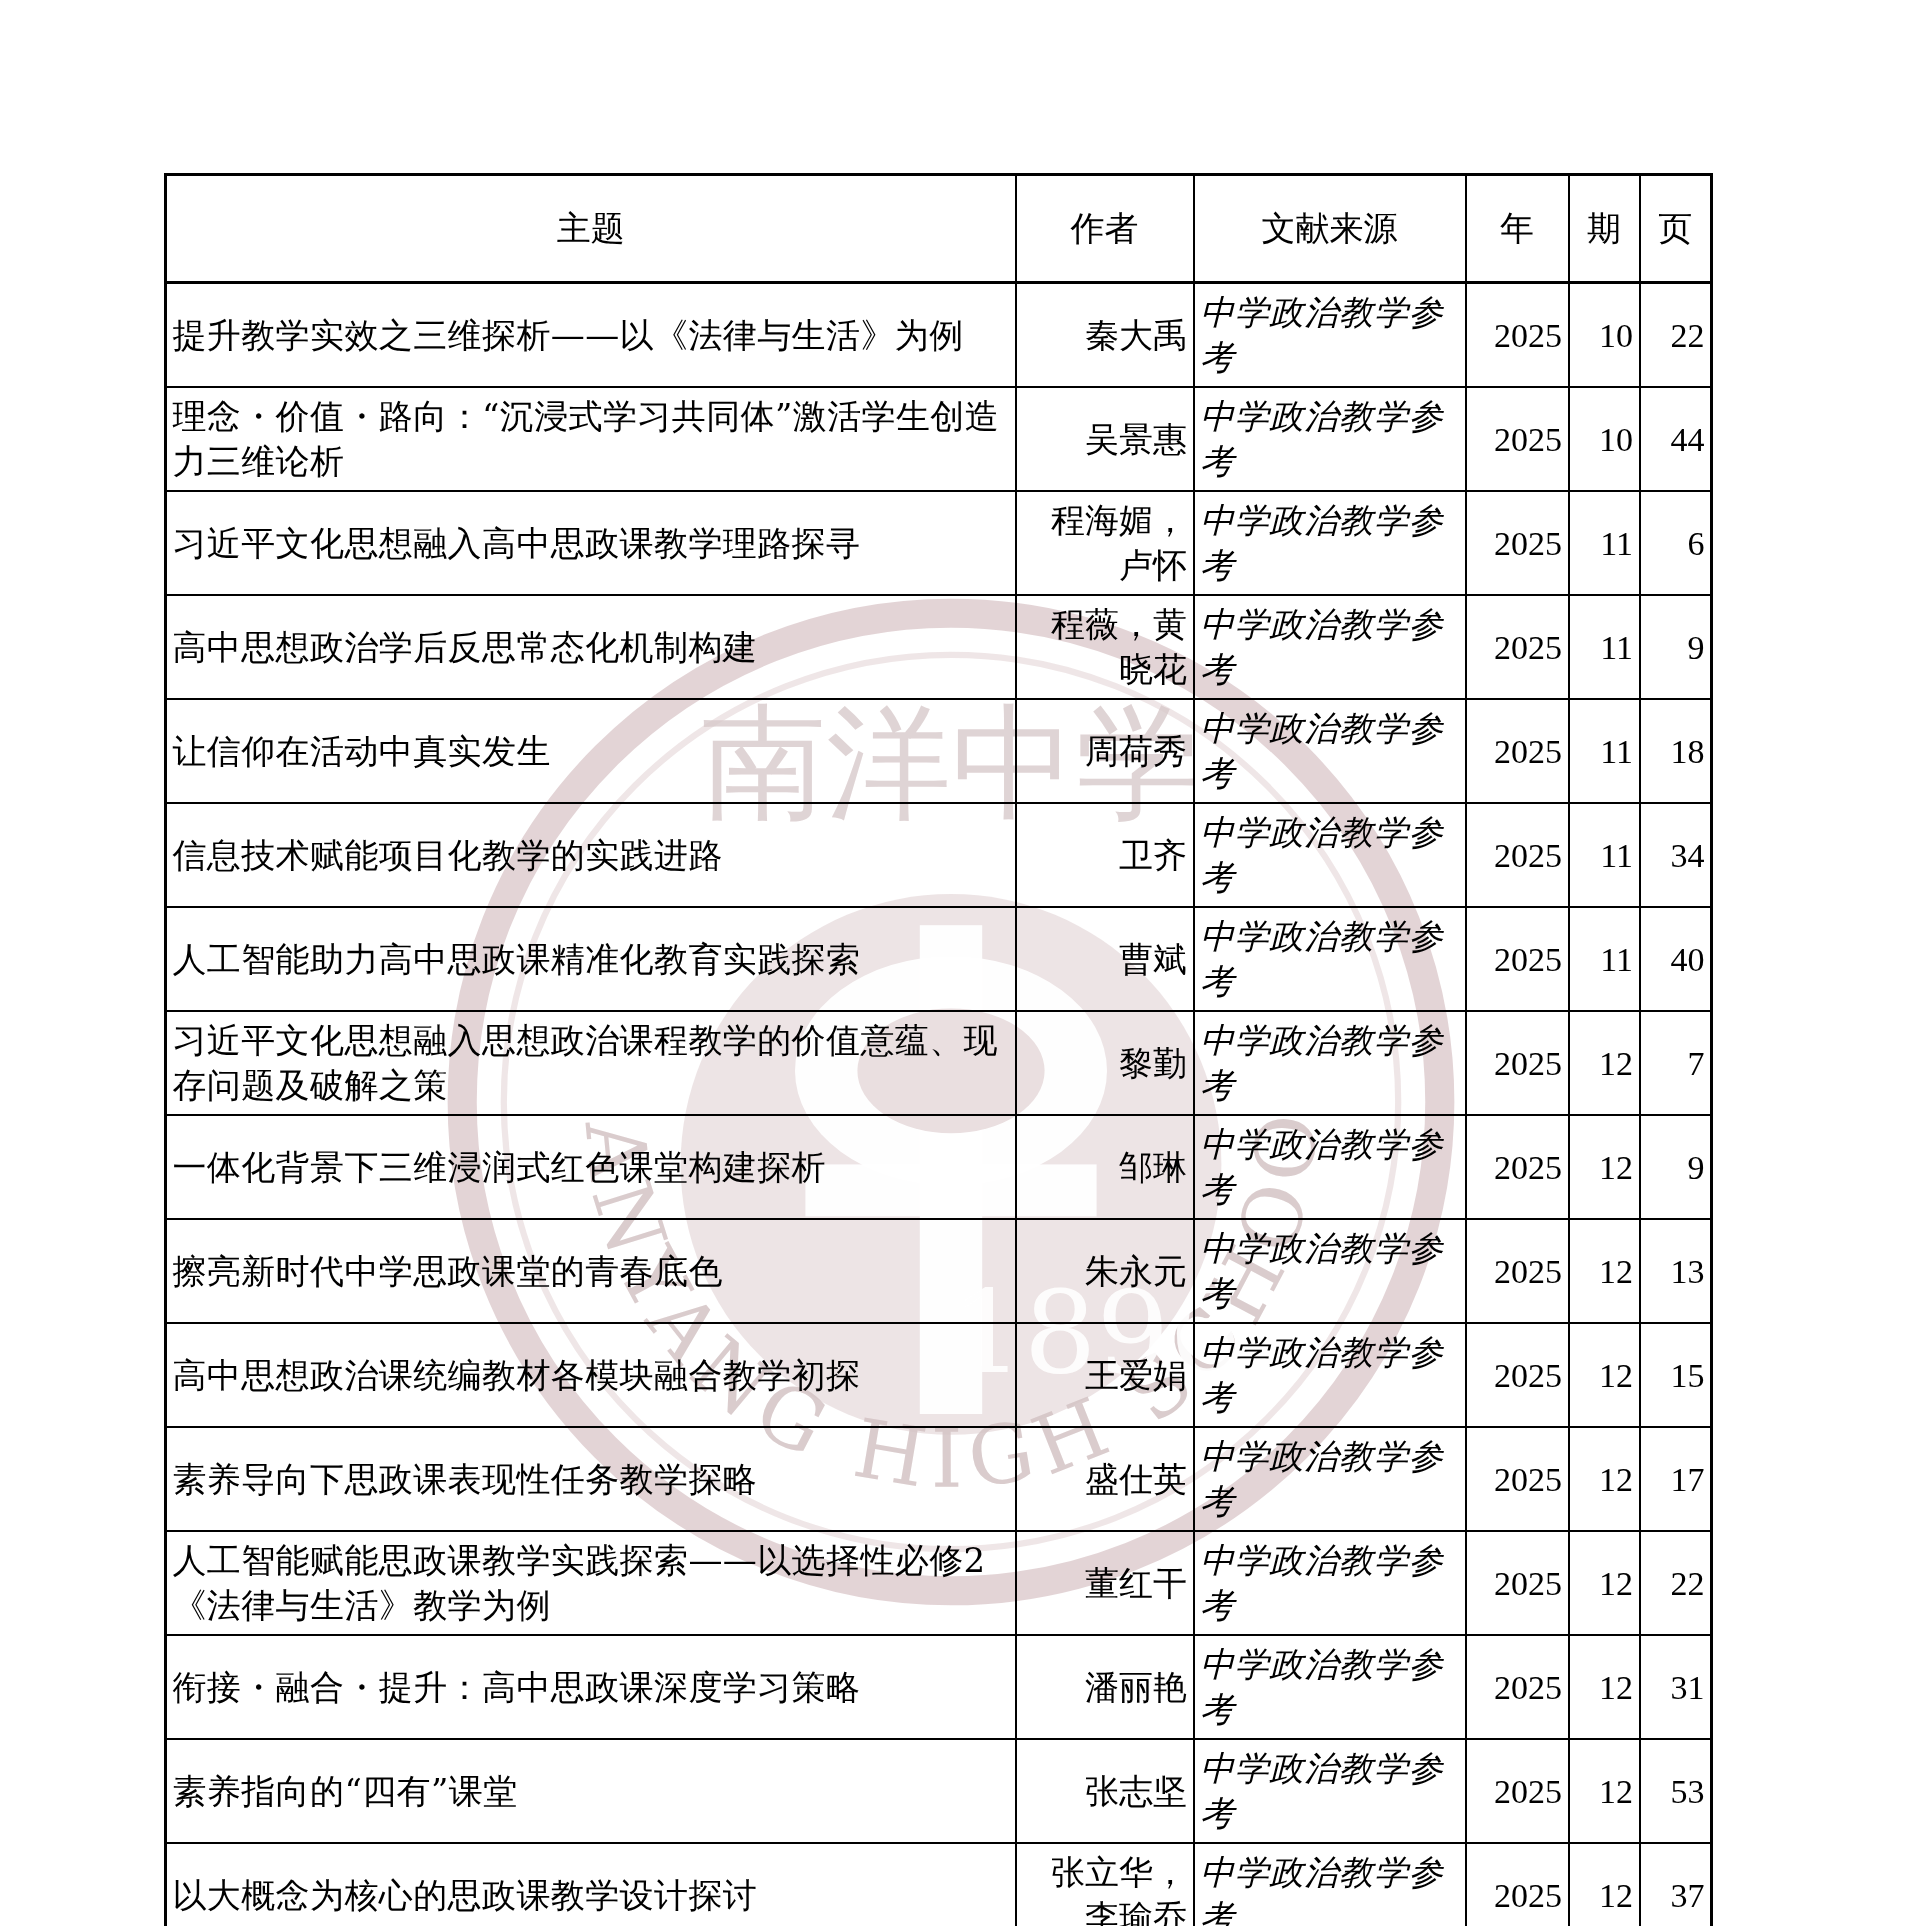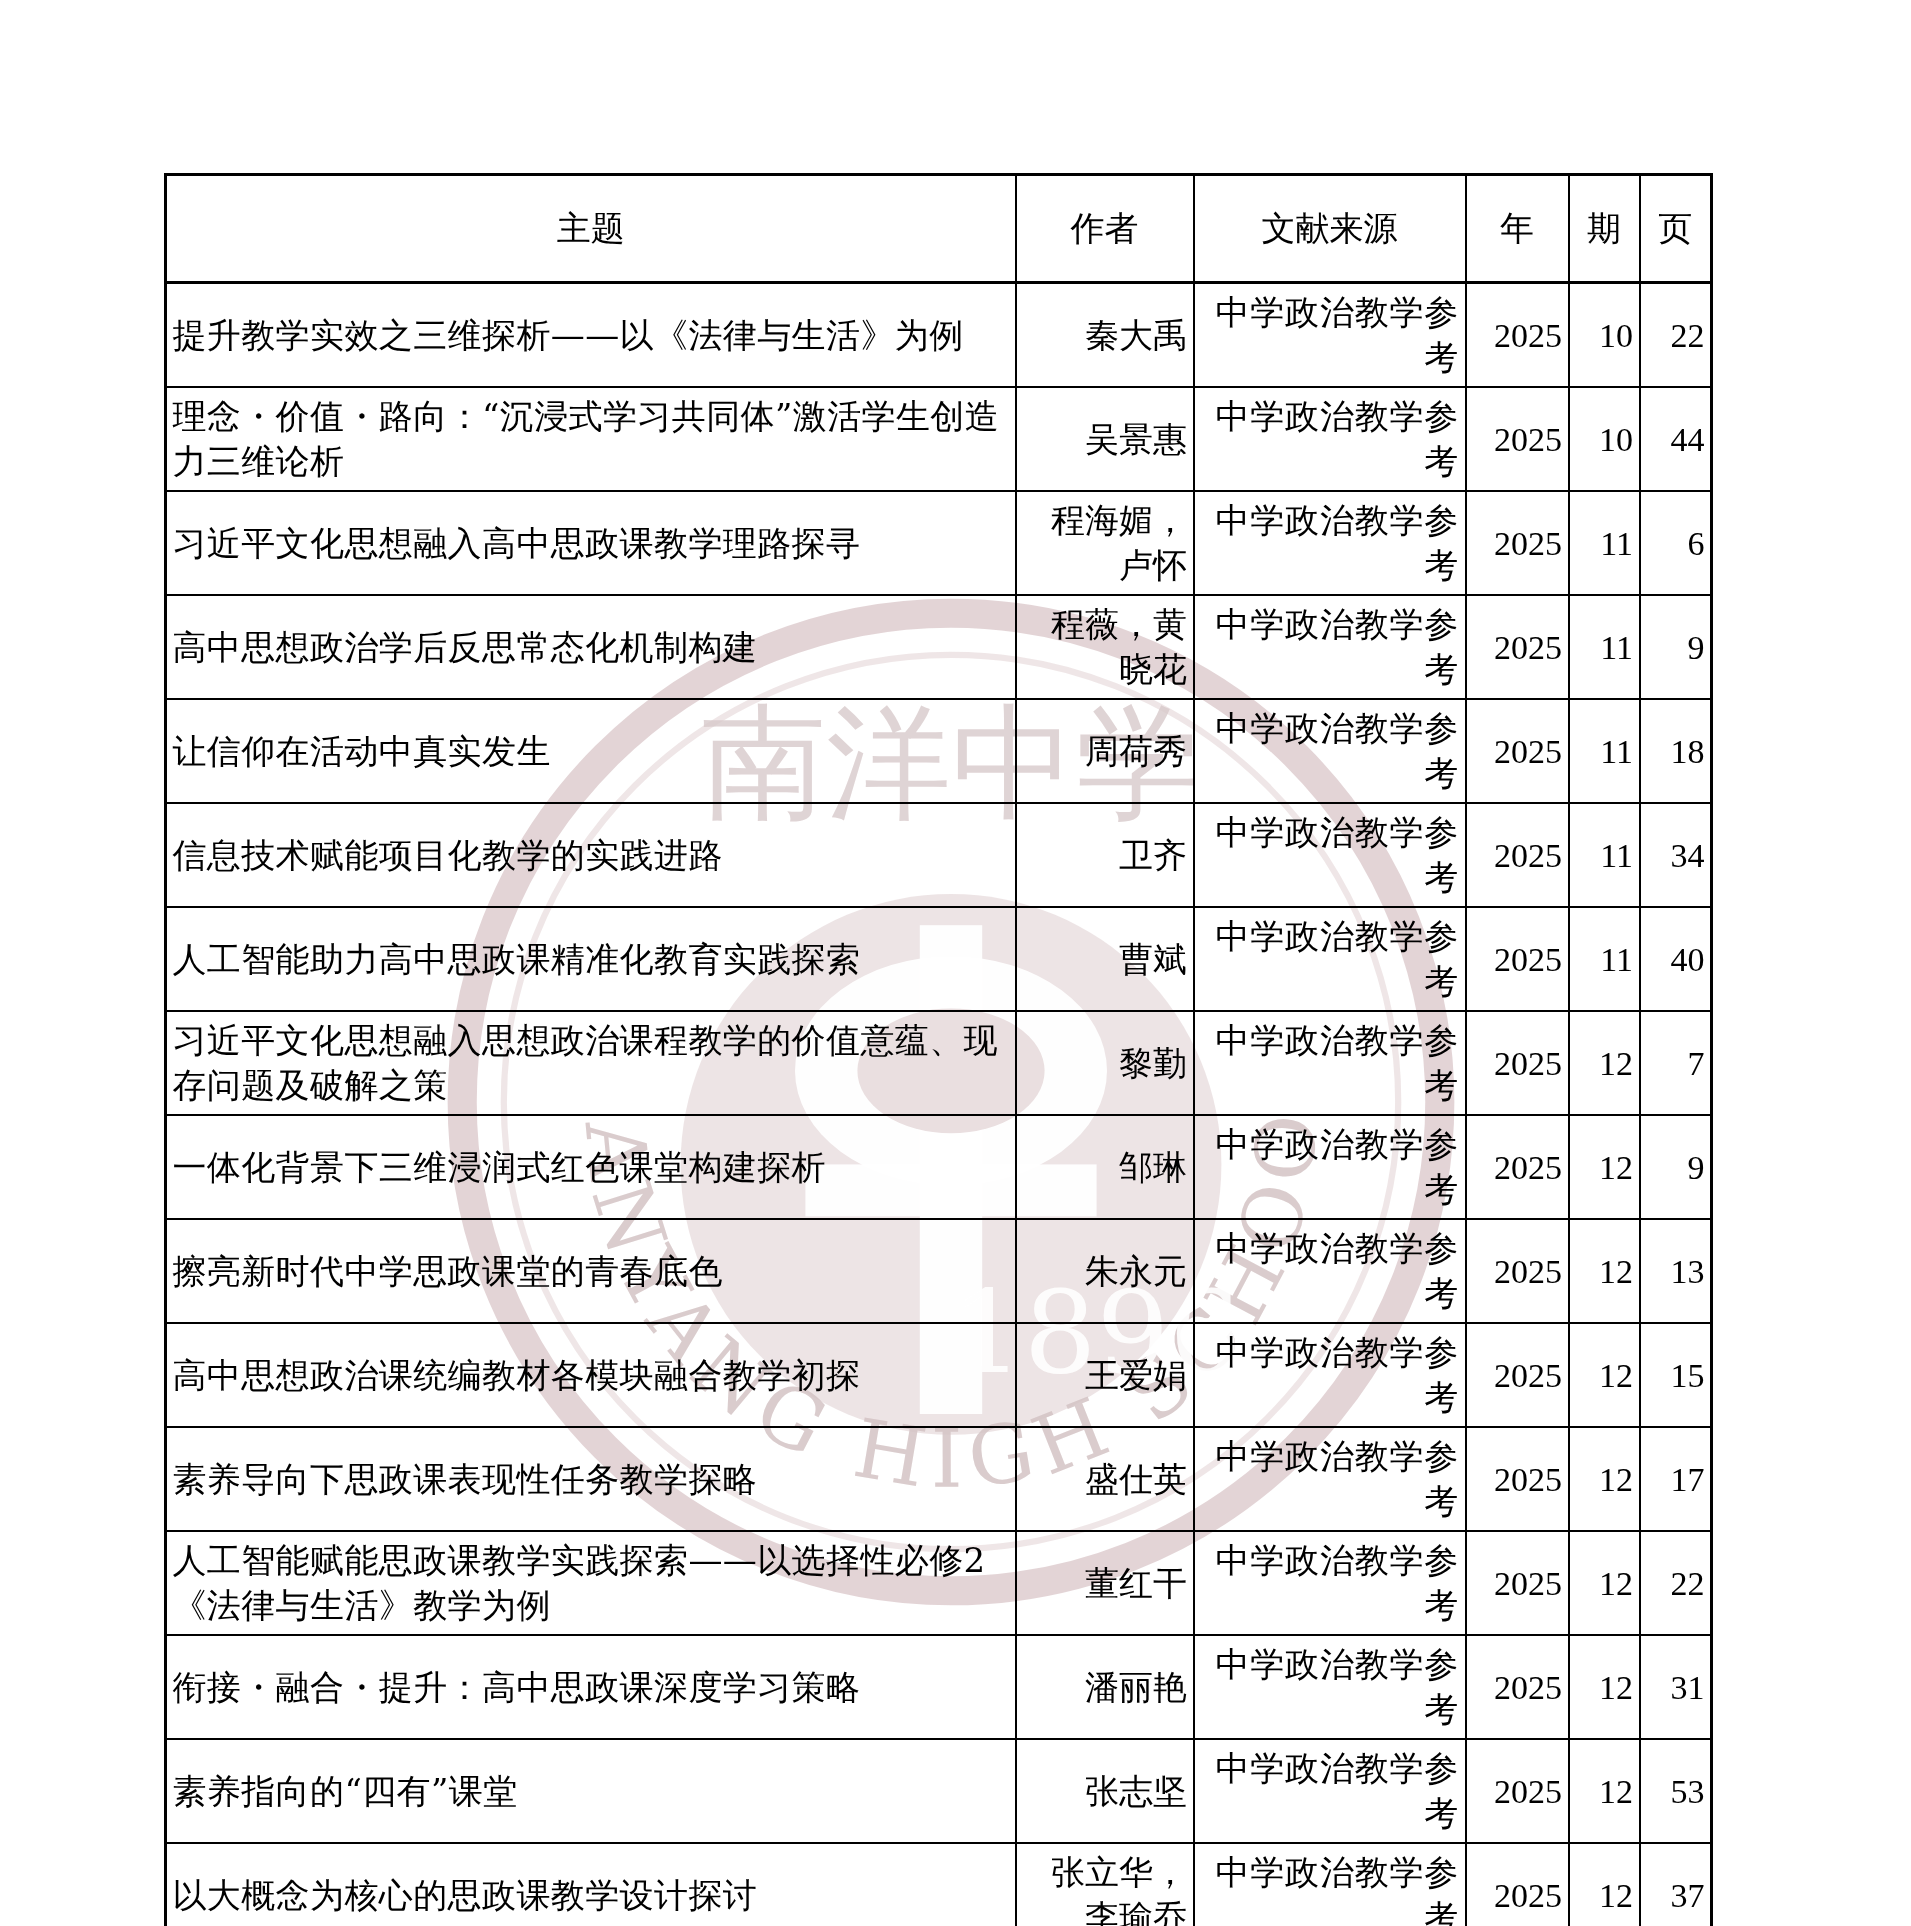--- a/index.html
+++ b/index.html
@@ -66,21 +66,21 @@
   table.lit thead th {
     height: 105px;
     text-align: center;
     border-bottom: 3.5px solid #000;
   }
   table.lit tbody td {
     height: 102px;
   }
   td.topic  { text-align: left; letter-spacing: 0.4px; }
   td.author { text-align: right; }
-  td.source { text-align: right; letter-spacing: 0.8px; }
+  td.source { text-align: left; letter-spacing: 0.8px; font-style: italic; }
   td.num    {
     text-align: right;
     font-family: "Liberation Serif", "DejaVu Serif", serif;
     font-size: 32px;
     padding-right: 3.9px;
   }
 </style>
 </head>
 <body>
 

